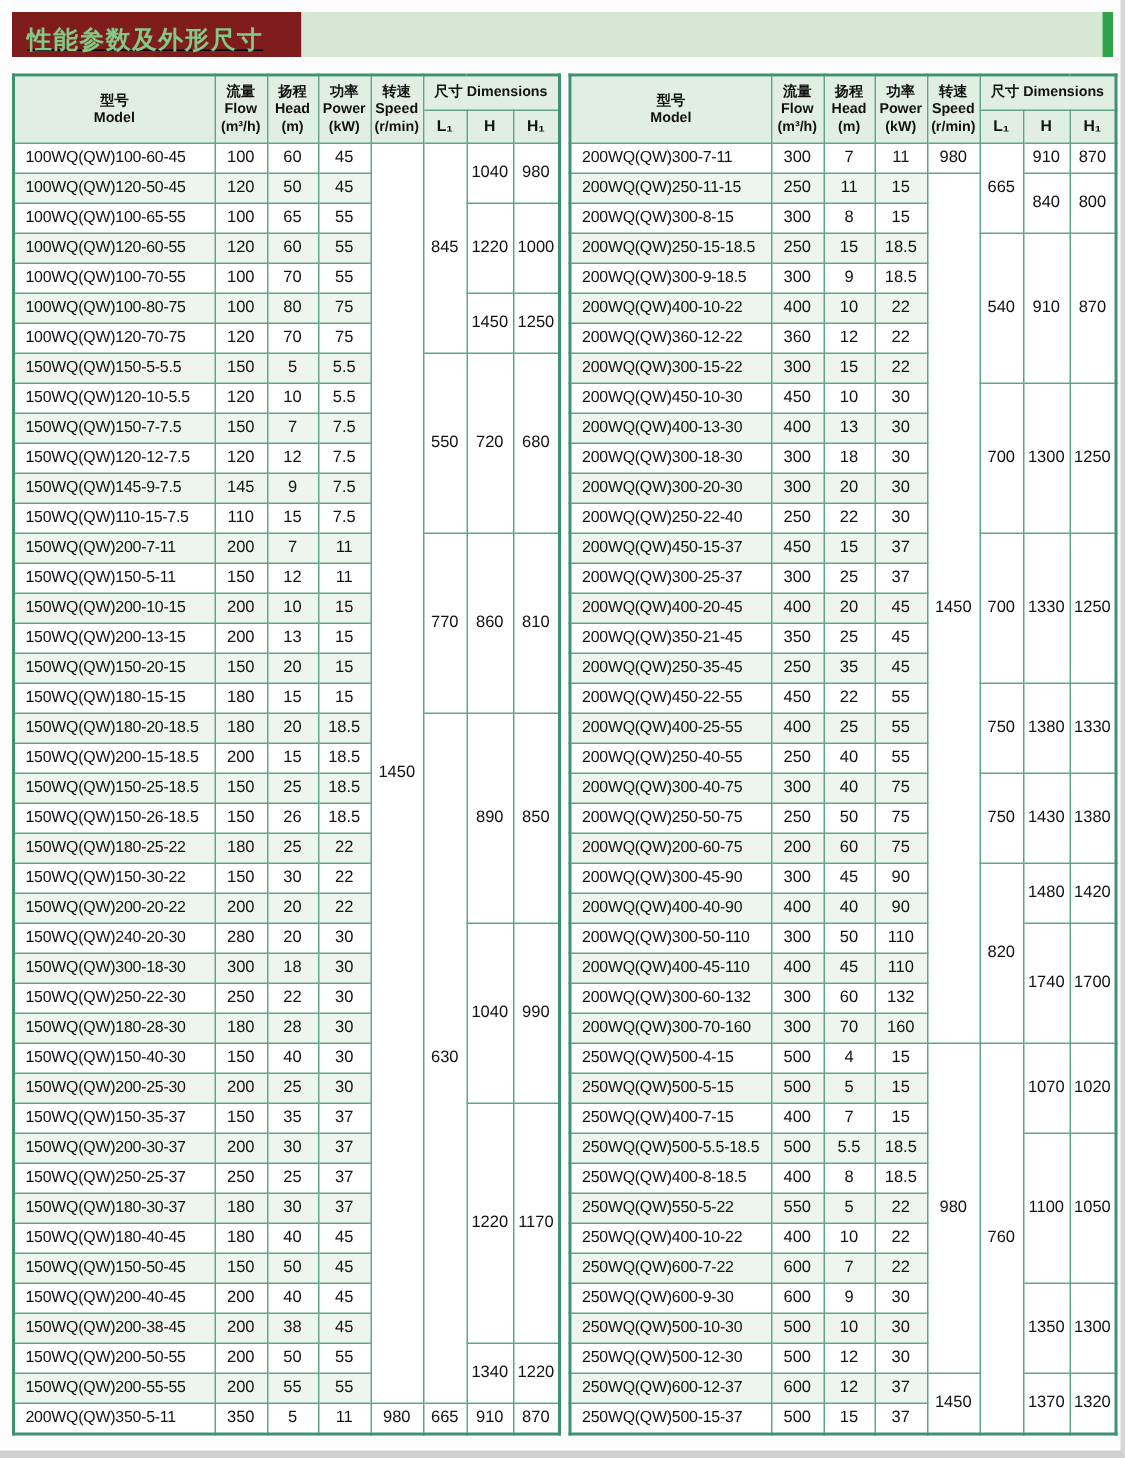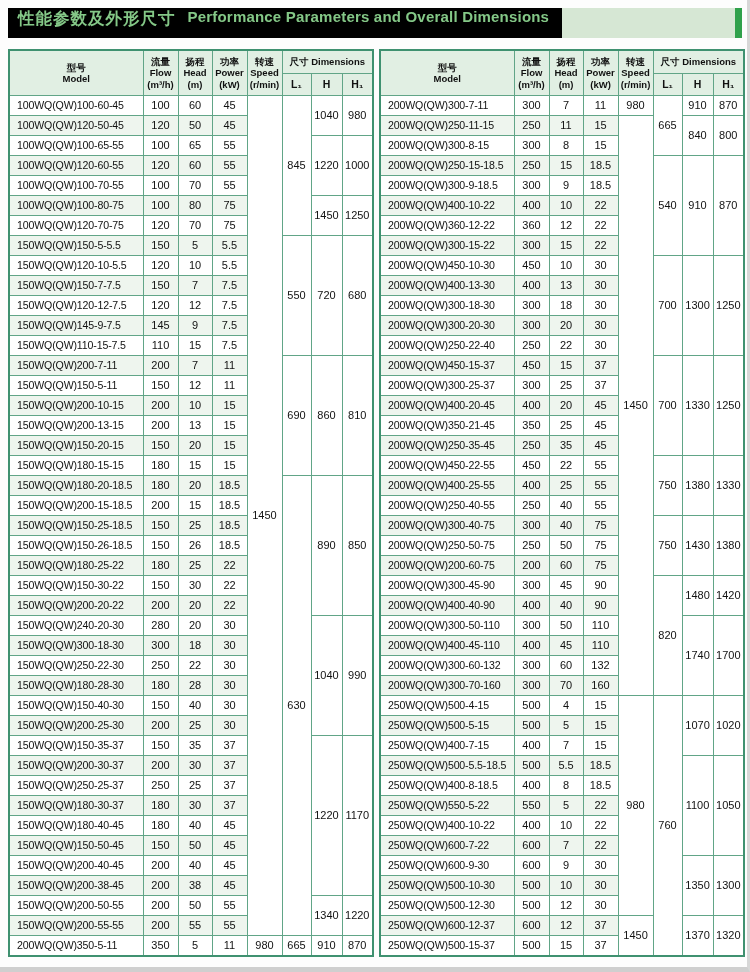--- a/index.html
+++ b/index.html
@@ -8,21 +8,21 @@
     background:#fdfdfd;
     border-right:3px solid #d7d7d7;
     border-bottom:5px solid #cfcfcf;
     padding:8px 0 0 8px;
     font-family:"Liberation Sans","DejaVu Sans",sans-serif;
     position:relative; overflow:hidden;
   }
   
   .banner { display:flex; height:30px; width:734px; }
   .banner-main {
-    background:#000000; display:flex; align-items:flex-start;
+    background:#7f1d1d; display:flex; align-items:flex-end;
     padding:0 13px 0 10px; white-space:nowrap;text-decoration:underline;
   }
   .banner-zh { color:#84c887; font-weight:bold; font-size:16.5px; letter-spacing:1px; margin-right:12px; }
   .banner-en { color:#84c887; font-weight:bold; font-size:15px; letter-spacing:0.2px; }
   .banner-tail { flex:1; background:#d6e7d4; }
   .banner-cap { width:7px; background:#2fa14b; }
   
   .tables { display:flex; gap:5px; margin-top:11px; }
   table.pump {
     border-collapse:collapse; table-layout:fixed; width:364px;
@@ -46,21 +46,20 @@
   table.pump tbody tr.even td.base { background:#eef5ee; }
   table.pump tbody td.merged { background:#ffffff; font-size:11px; }
 </style>
 </head>
 <body>
 
 <div class="page">
   <div class="banner">
     <div class="banner-main">
       <span class="banner-zh">性能参数及外形尺寸</span>
-      <span class="banner-en">Performance Parameters and Overall Dimensions</span>
     </div>
     <div class="banner-tail"></div>
     <div class="banner-cap"></div>
   </div>
 
   <div class="tables">
     <table class="pump" id="left-table">
         <colgroup>
           <col style="width: 134px;">
           <col style="width: 35px;">
@@ -174,21 +173,21 @@
             <td class="model base">150WQ(QW)110-15-7.5</td>
             <td class="base">110</td>
             <td class="base">15</td>
             <td class="base">7.5</td>
           </tr>
           <tr class="even">
             <td class="model base">150WQ(QW)200-7-11</td>
             <td class="base">200</td>
             <td class="base">7</td>
             <td class="base">11</td>
-            <td class="merged" rowspan="6">690</td>
+            <td class="merged" rowspan="6">770</td>
             <td class="merged" rowspan="6">860</td>
             <td class="merged" rowspan="6">810</td>
           </tr>
           <tr>
             <td class="model base">150WQ(QW)150-5-11</td>
             <td class="base">150</td>
             <td class="base">12</td>
             <td class="base">11</td>
           </tr>
           <tr class="even">

